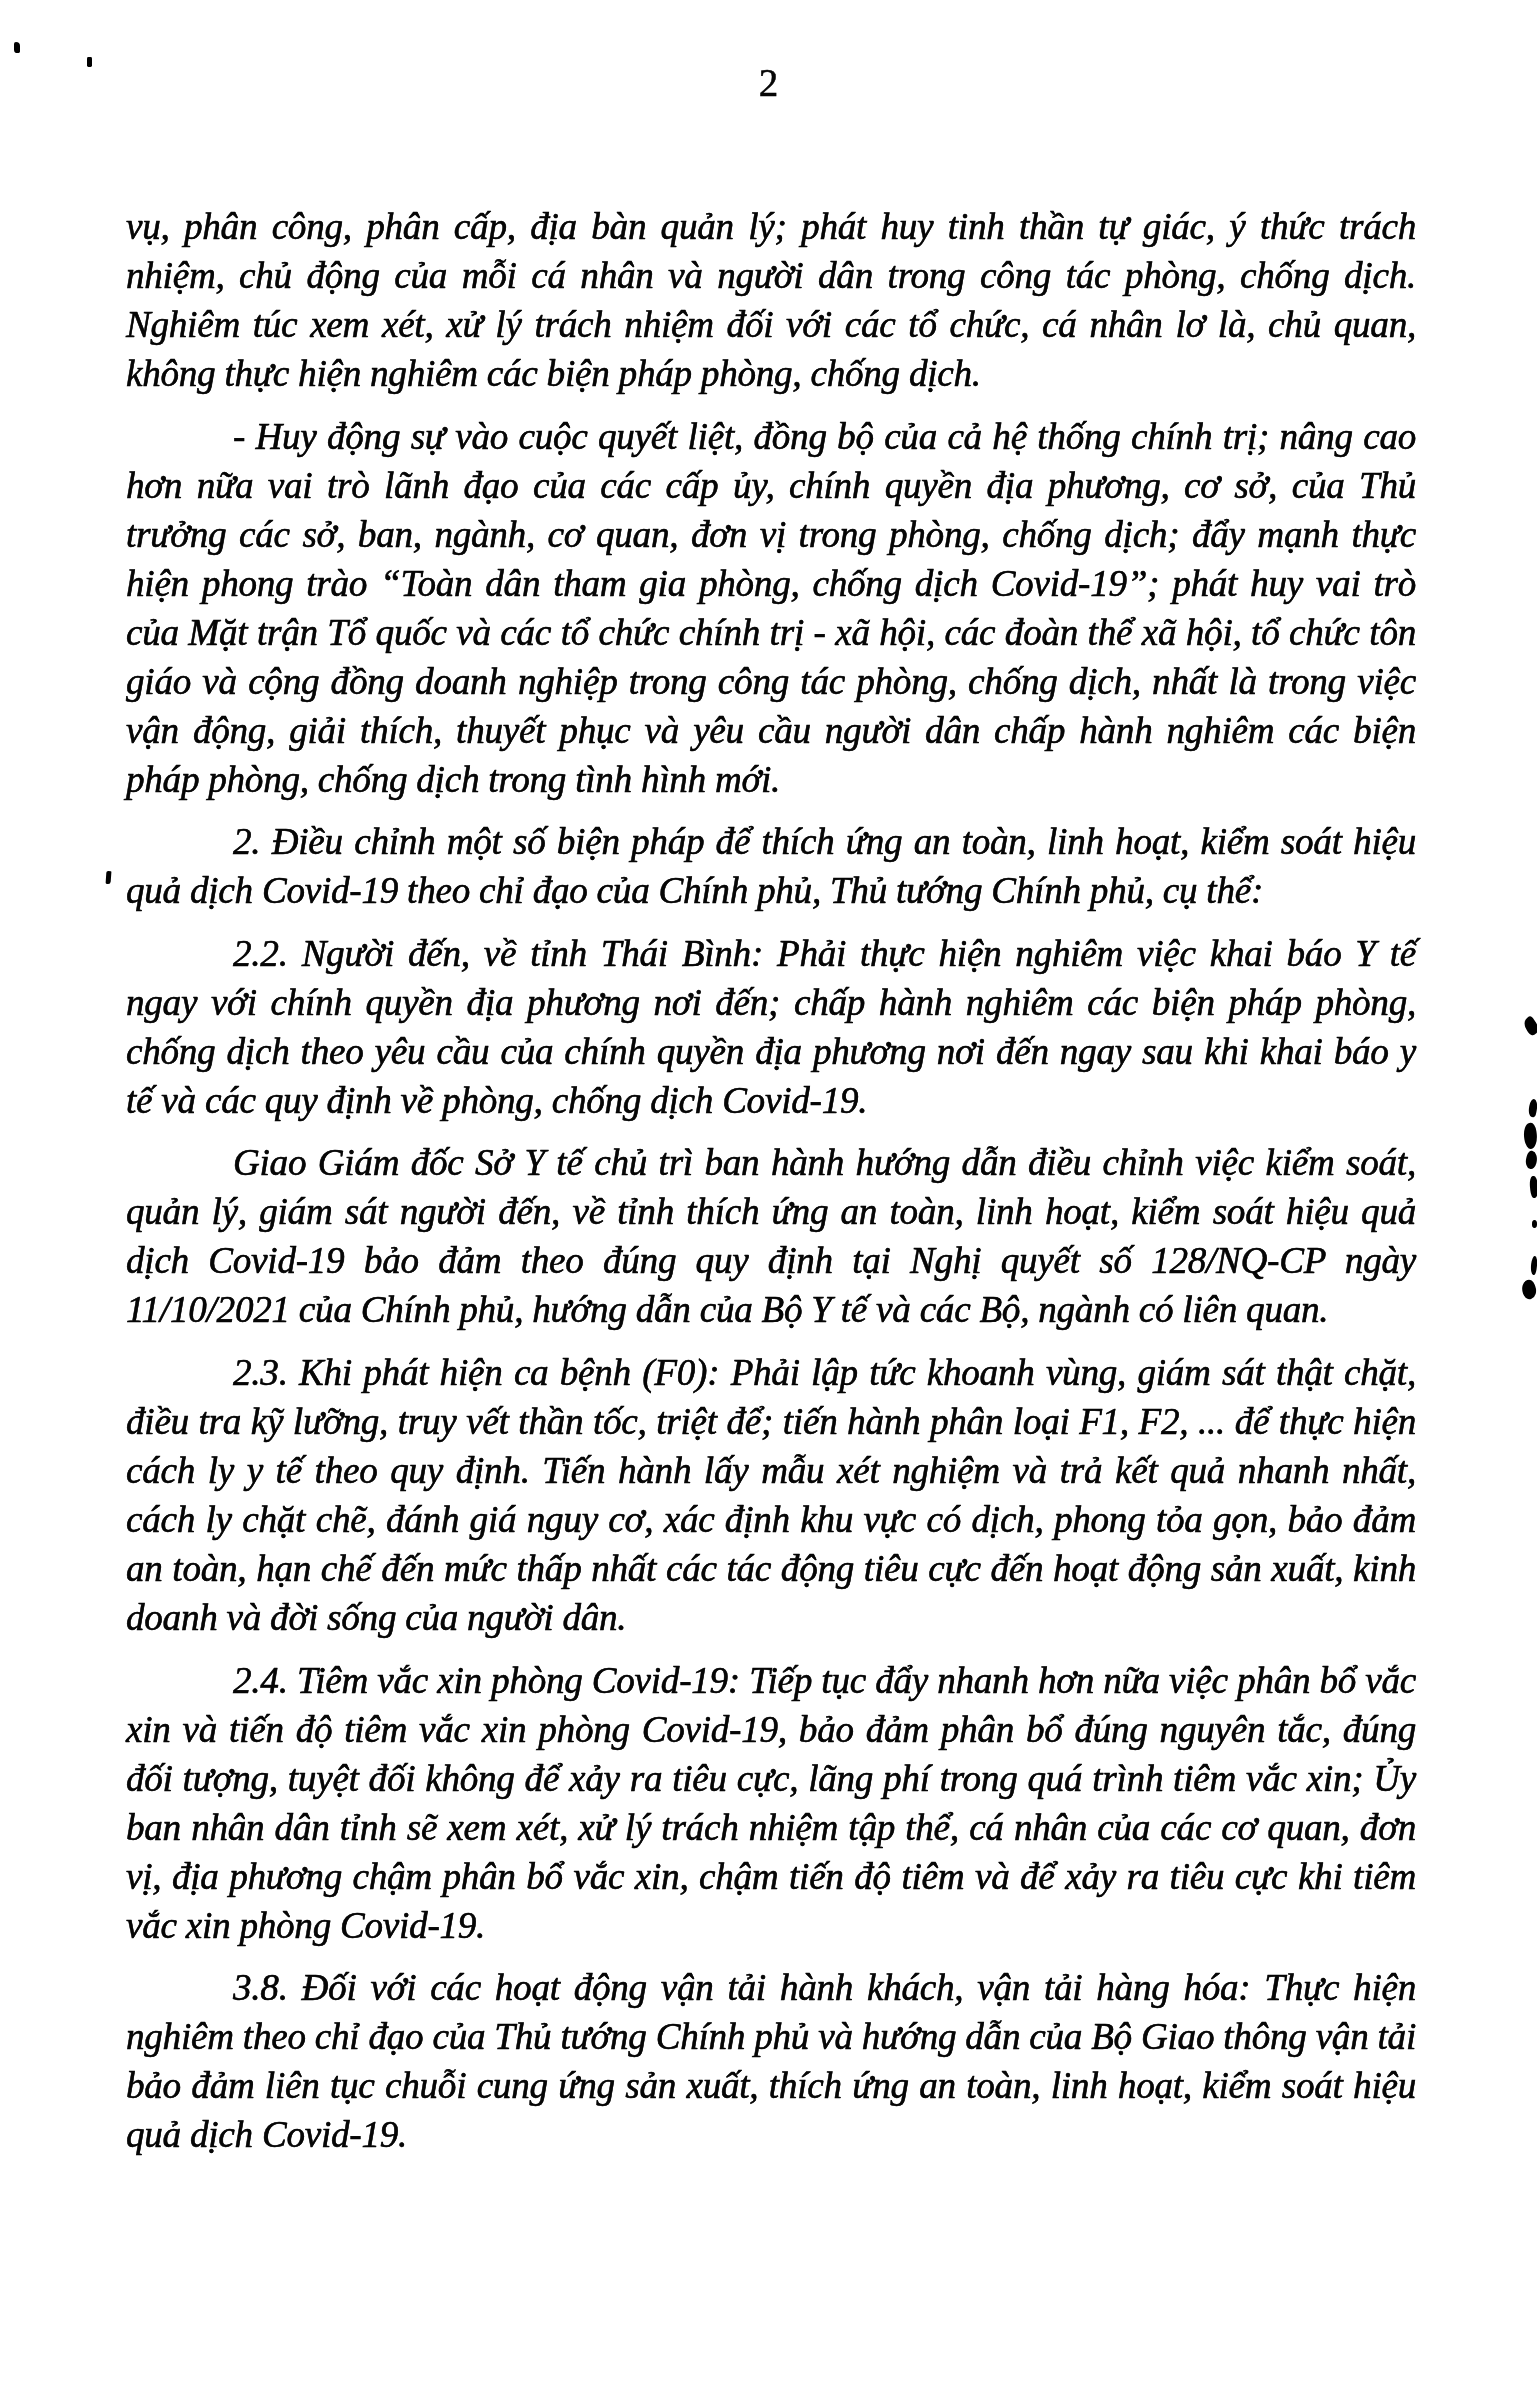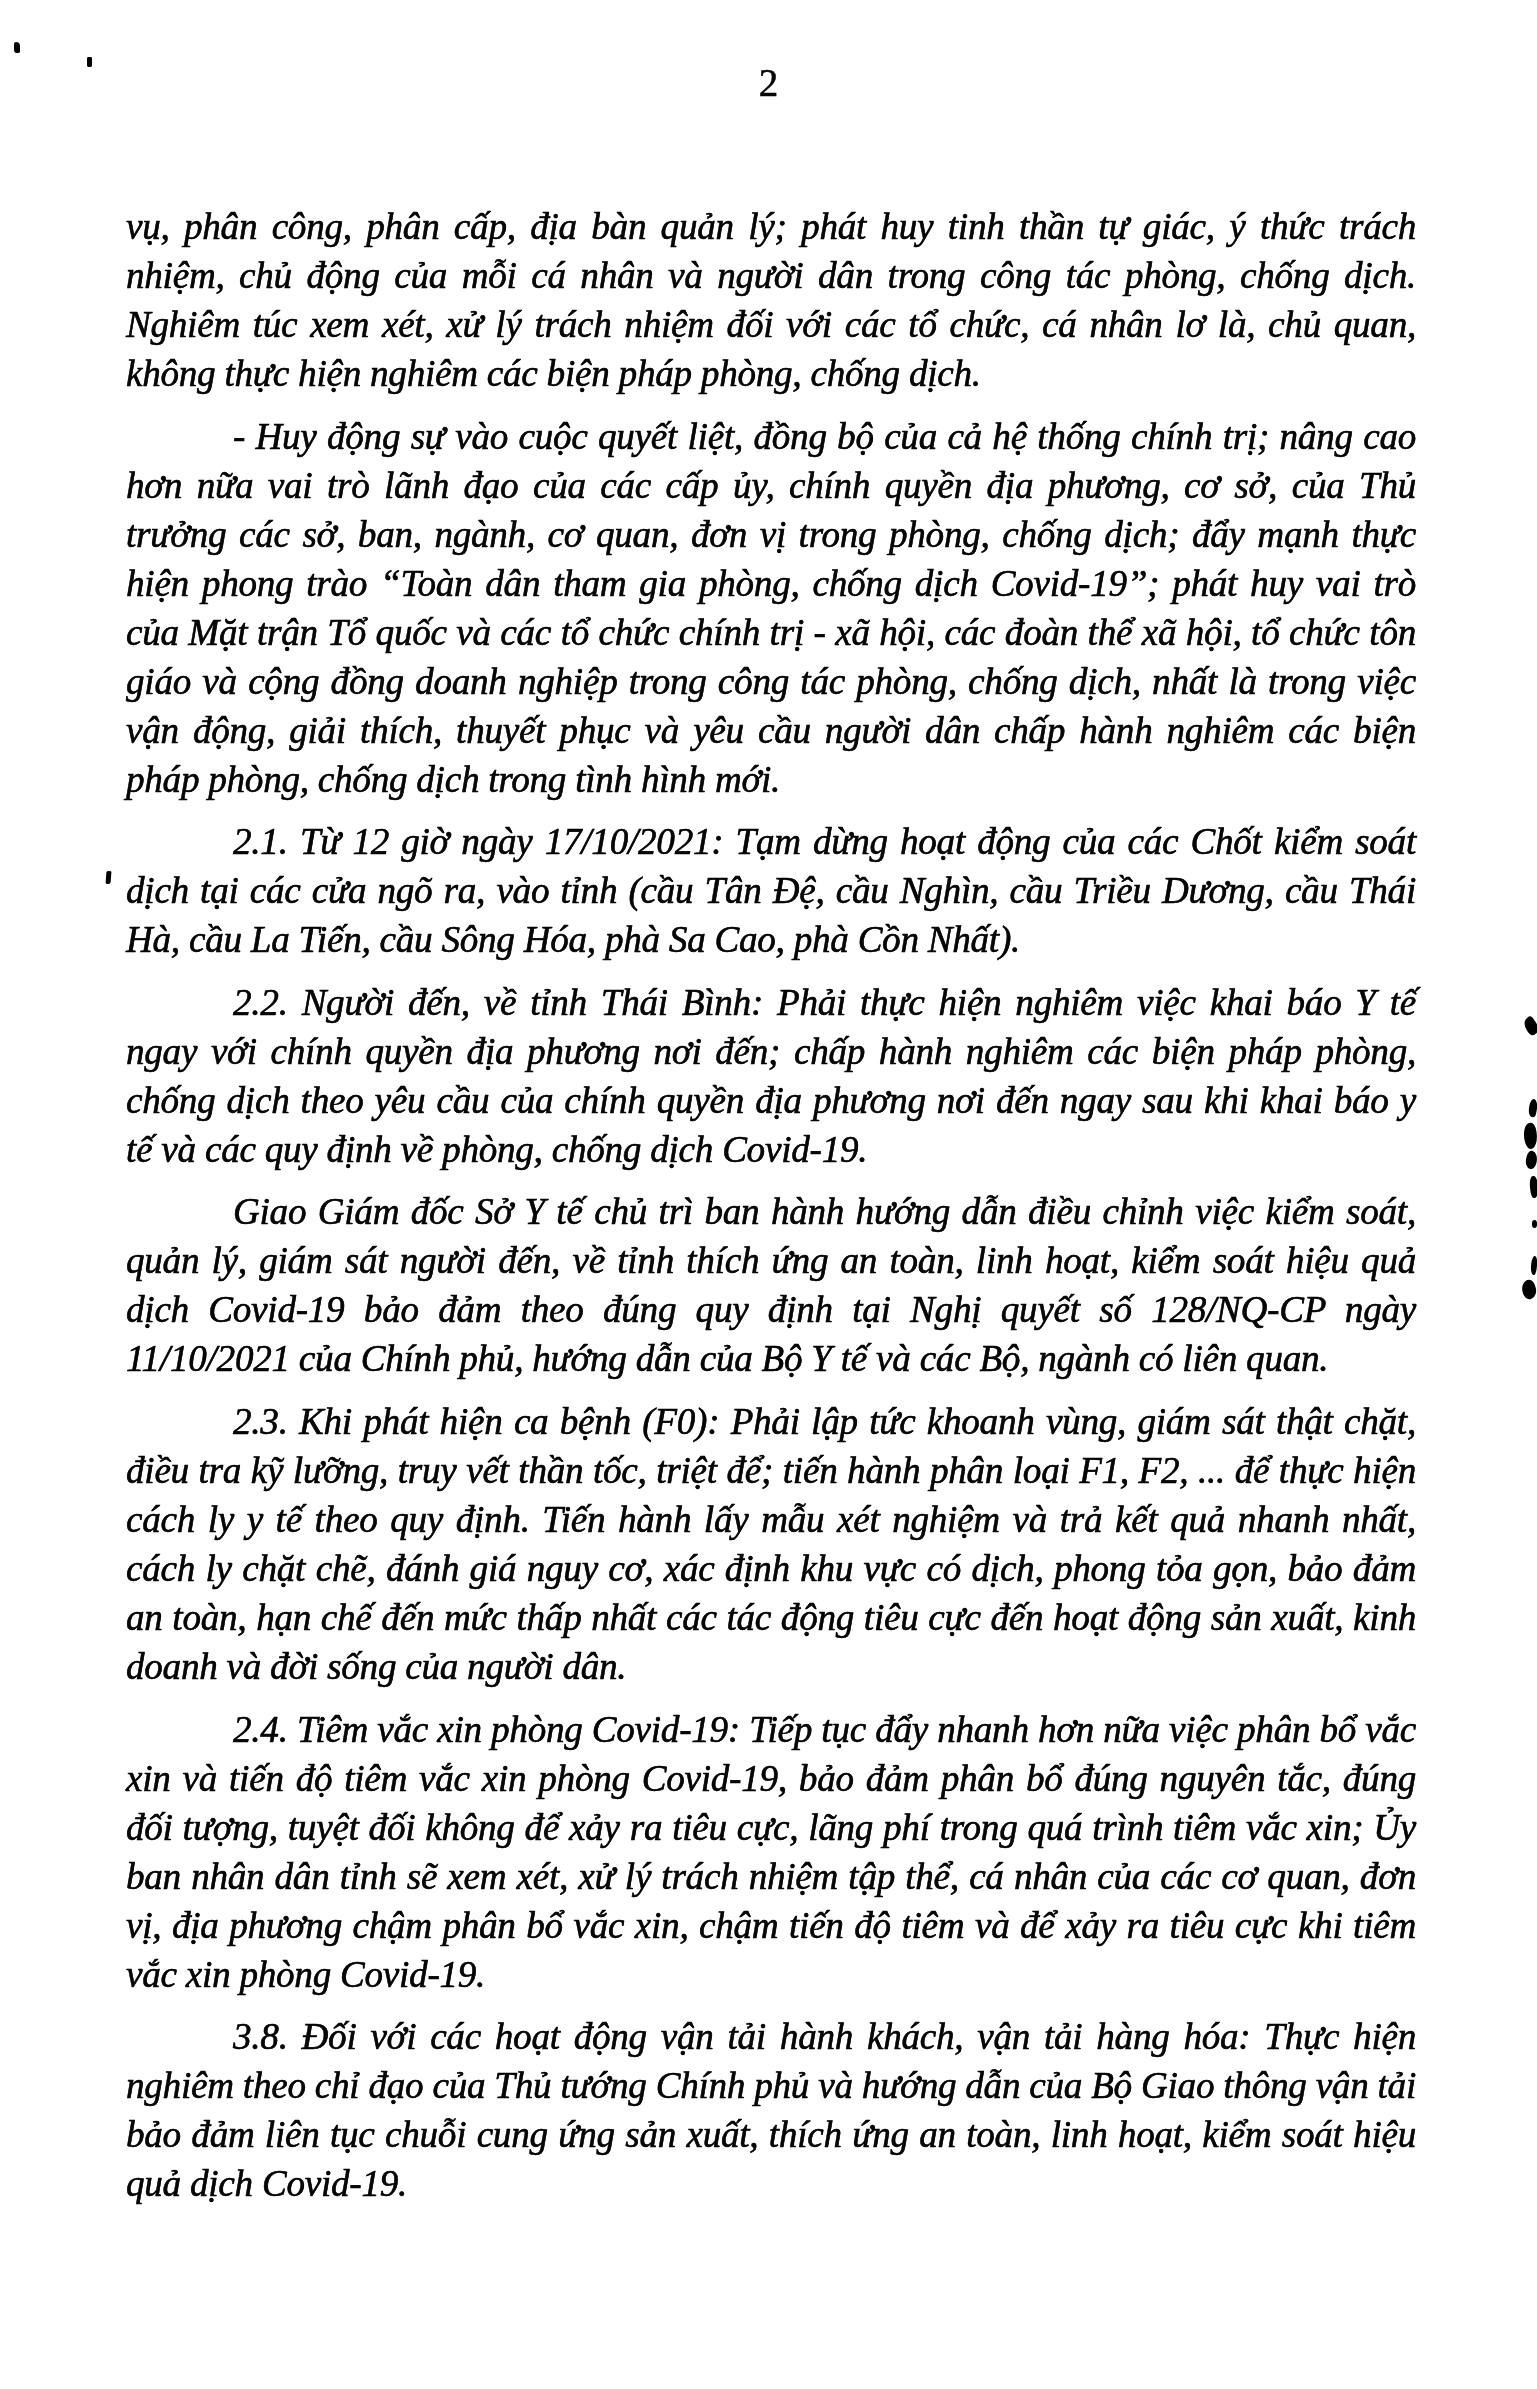--- a/index.html
+++ b/index.html
@@ -67,21 +67,21 @@
 </head>
 <body>
 
 <div class="page">
 
   <div class="page-number">2</div>
 
   <main class="content">
     <p class="para">vụ, phân công, phân cấp, địa bàn quản lý; phát huy tinh thần tự giác, ý thức trách nhiệm, chủ động của mỗi cá nhân và người dân trong công tác phòng, chống dịch. Nghiêm túc xem xét, xử lý trách nhiệm đối với các tổ chức, cá nhân lơ là, chủ quan, không thực hiện nghiêm các biện pháp phòng, chống dịch.</p>
     <p class="para indent">- Huy động sự vào cuộc quyết liệt, đồng bộ của cả hệ thống chính trị; nâng cao hơn nữa vai trò lãnh đạo của các cấp ủy, chính quyền địa phương, cơ sở, của Thủ trưởng các sở, ban, ngành, cơ quan, đơn vị trong phòng, chống dịch; đẩy mạnh thực hiện phong trào “Toàn dân tham gia phòng, chống dịch Covid-19”; phát huy vai trò của Mặt trận Tổ quốc và các tổ chức chính trị - xã hội, các đoàn thể xã hội, tổ chức tôn giáo và cộng đồng doanh nghiệp trong công tác phòng, chống dịch, nhất là trong việc vận động, giải thích, thuyết phục và yêu cầu người dân chấp hành nghiêm các biện pháp phòng, chống dịch trong tình hình mới.</p>
-    <p class="para indent">2.1. Từ 12 giờ ngày 17/10/2021: Tạm dừng hoạt động của các Chốt kiểm soát dịch tại các cửa ngõ ra, vào tỉnh (cầu Tân Đệ, cầu Nghìn, cầu Triều Dương, cầu Thái Hà, cầu La Tiến, cầu Sông Hóa, phà Sa Cao, phà Cồn Nhất).</p>
+    <p class="para indent">2. Điều chỉnh một số biện pháp để thích ứng an toàn, linh hoạt, kiểm soát hiệu quả dịch Covid-19 theo chỉ đạo của Chính phủ, Thủ tướng Chính phủ, cụ thể:</p>
     <p class="para indent">2.2. Người đến, về tỉnh Thái Bình: Phải thực hiện nghiêm việc khai báo Y tế ngay với chính quyền địa phương nơi đến; chấp hành nghiêm các biện pháp phòng, chống dịch theo yêu cầu của chính quyền địa phương nơi đến ngay sau khi khai báo y tế và các quy định về phòng, chống dịch Covid-19.</p>
     <p class="para indent">Giao Giám đốc Sở Y tế chủ trì ban hành hướng dẫn điều chỉnh việc kiểm soát, quản lý, giám sát người đến, về tỉnh thích ứng an toàn, linh hoạt, kiểm soát hiệu quả dịch Covid-19 bảo đảm theo đúng quy định tại Nghị quyết số 128/NQ-CP ngày 11/10/2021 của Chính phủ, hướng dẫn của Bộ Y tế và các Bộ, ngành có liên quan.</p>
     <p class="para indent">2.3. Khi phát hiện ca bệnh (F0): Phải lập tức khoanh vùng, giám sát thật chặt, điều tra kỹ lưỡng, truy vết thần tốc, triệt để; tiến hành phân loại F1, F2, ... để thực hiện cách ly y tế theo quy định. Tiến hành lấy mẫu xét nghiệm và trả kết quả nhanh nhất, cách ly chặt chẽ, đánh giá nguy cơ, xác định khu vực có dịch, phong tỏa gọn, bảo đảm an toàn, hạn chế đến mức thấp nhất các tác động tiêu cực đến hoạt động sản xuất, kinh doanh và đời sống của người dân.</p>
     <p class="para indent">2.4. Tiêm vắc xin phòng Covid-19: Tiếp tục đẩy nhanh hơn nữa việc phân bổ vắc xin và tiến độ tiêm vắc xin phòng Covid-19, bảo đảm phân bổ đúng nguyên tắc, đúng đối tượng, tuyệt đối không để xảy ra tiêu cực, lãng phí trong quá trình tiêm vắc xin; Ủy ban nhân dân tỉnh sẽ xem xét, xử lý trách nhiệm tập thể, cá nhân của các cơ quan, đơn vị, địa phương chậm phân bổ vắc xin, chậm tiến độ tiêm và để xảy ra tiêu cực khi tiêm vắc xin phòng Covid-19.</p>
     <p class="para indent">3.8. Đối với các hoạt động vận tải hành khách, vận tải hàng hóa: Thực hiện nghiêm theo chỉ đạo của Thủ tướng Chính phủ và hướng dẫn của Bộ Giao thông vận tải bảo đảm liên tục chuỗi cung ứng sản xuất, thích ứng an toàn, linh hoạt, kiểm soát hiệu quả dịch Covid-19.</p>
   </main>
 
   <span class="artifact speck-a"></span>
   <span class="artifact speck-b"></span>
   <span class="artifact tick-left"></span>

